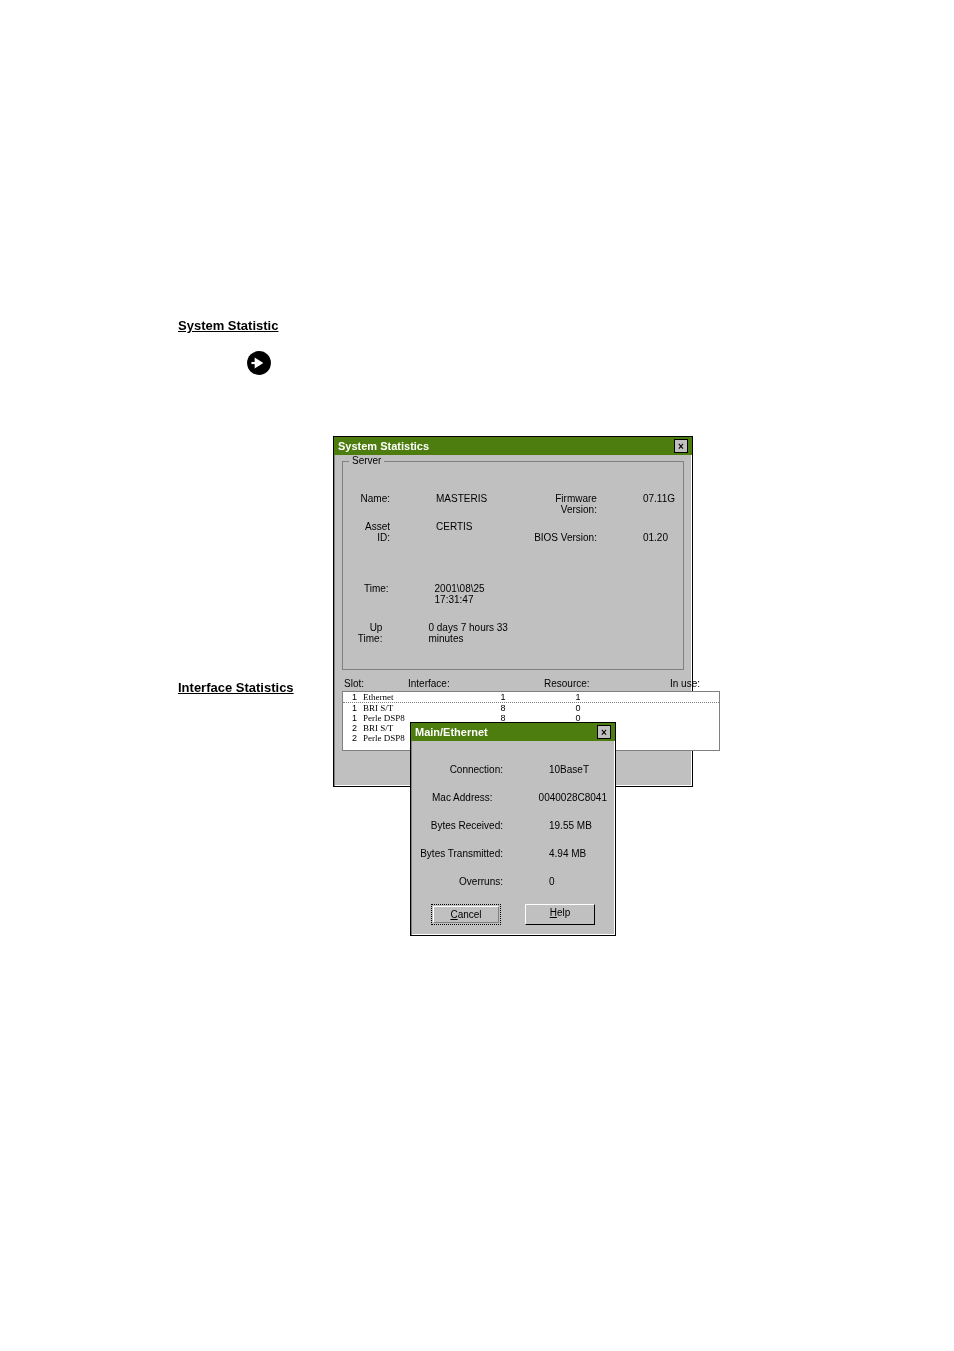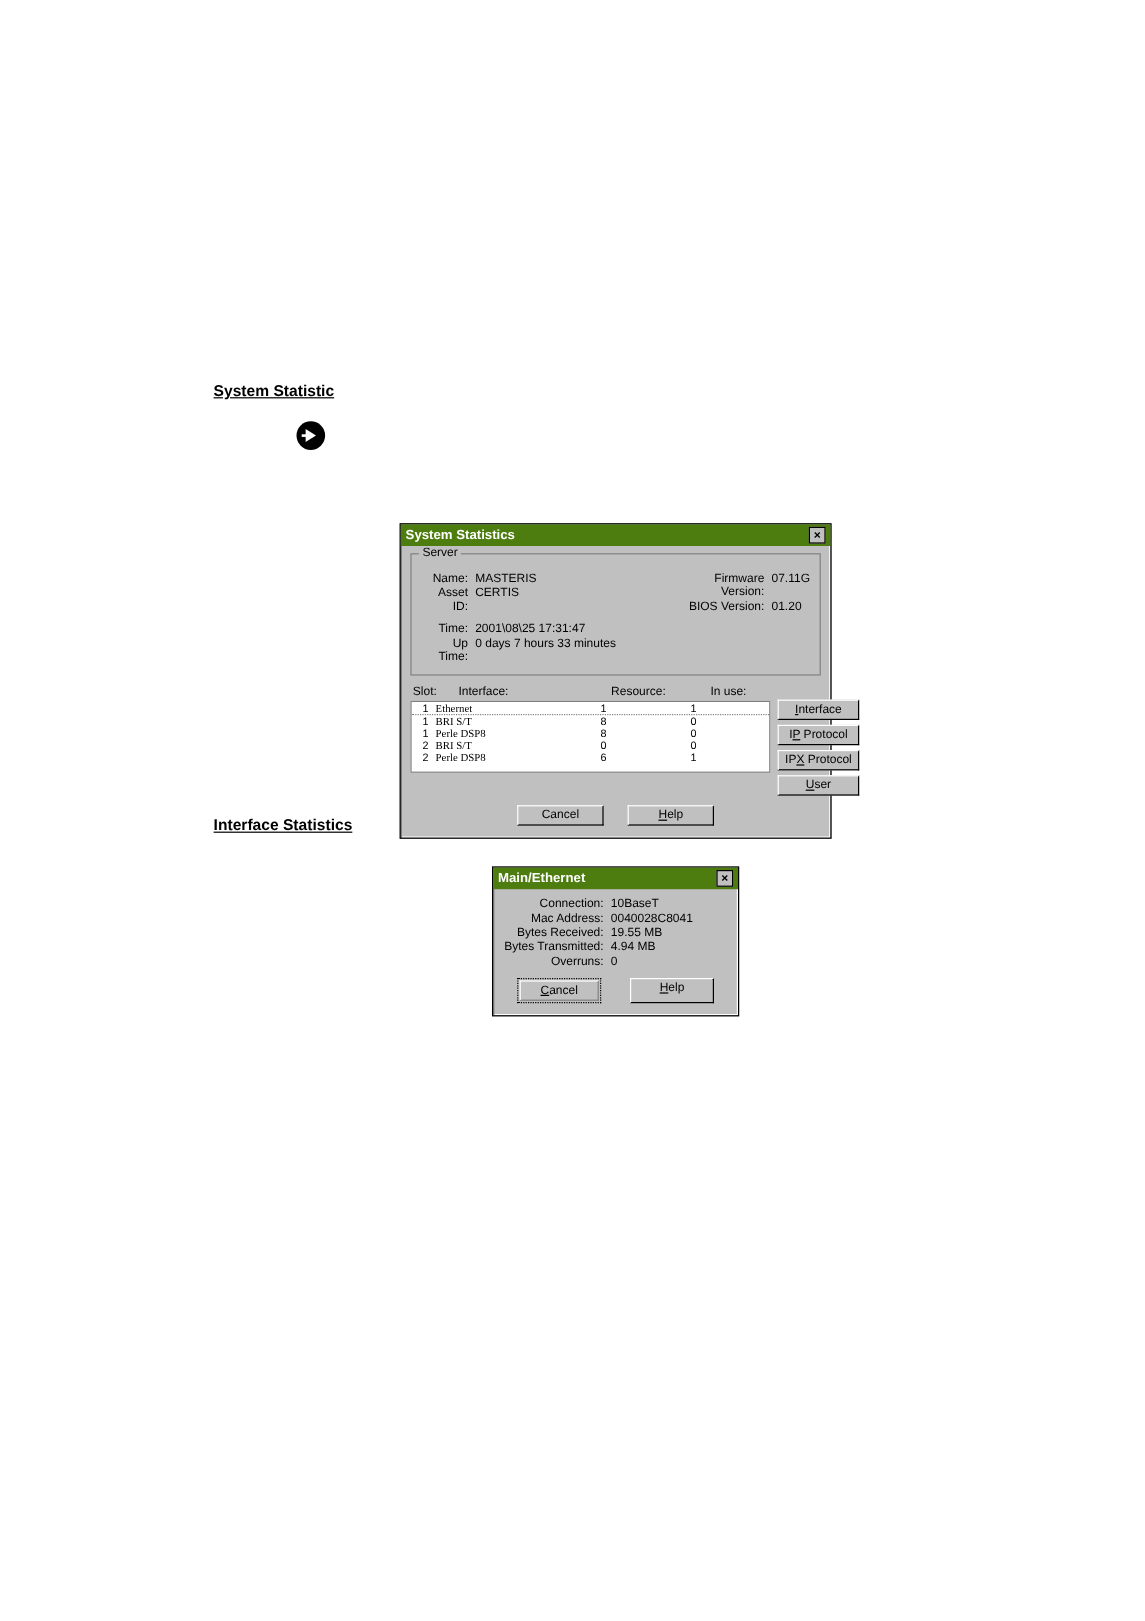--- a/index.html
+++ b/index.html
@@ -55,42 +55,42 @@
     position: relative;
     padding: 14px 8px 8px 8px;
     margin-bottom: 6px;
   }
   .groupbox-label {
     position: absolute;
     top: -7px; left: 6px;
     background: #c0c0c0;
     padding: 0 3px;
   }
-  .kv-row { display: flex; margin: 1px 0; }
+  .kv-row { display: flex; margin: 17px 0; gap: 40px; }
   .kv-row .label { text-align: right; padding-right: 6px; }
   .btn {
     background: #c0c0c0;
     border-top: 1px solid #fff;
     border-left: 1px solid #fff;
     border-right: 1px solid #000;
     border-bottom: 1px solid #000;
     padding: 2px 0;
     text-align: center;
     font-size: 10px;
     width: 68px;
   }
   
   .dlg1 { left: 333px; top: 436px; width: 360px; }
   .server-left { width: 45px; }
   .server-grid { display: flex; }
   .server-col-right { margin-left: auto; }
-  .table-head { display: flex; padding: 2px 0; }
+  .table-head { display: flex; padding: 2px 0; gap: 26px; }
   .th-slot { width: 40px; padding-left: 2px; }
   .th-intf { width: 110px; }
-  .th-res  { width: 80px; text-align: center; }
+  .th-res  { width: 80px; }
   .th-use  { width: 70px; text-align: center; }
   .listbox {
     background: #fff;
     border: 1px solid #808080;
     height: 60px;
     overflow: hidden;
   }
   .lb-row { display: flex; font-size: 9px; padding: 0 2px; }
   .lb-slot { width: 18px; text-align: right; padding-right: 6px; }
   .lb-intf { width: 100px; font-family: Liberation Serif, serif; }
@@ -215,26 +215,20 @@
               <span class="lb-use">0</span>
             </div>
             <div class="lb-row">
               <span class="lb-slot">2</span>
               <span class="lb-intf">Perle DSP8</span>
               <span class="lb-res">6</span>
               <span class="lb-use">1</span>
             </div>
           </div>
         </div>
-        <div class="side">
-          <div class="btn"><span class="mnemonic">I</span><span>nterface</span></div>
-          <div class="btn"><span>I</span><span class="mnemonic">P</span><span> Protocol</span></div>
-          <div class="btn"><span>IP</span><span class="mnemonic">X</span><span> Protocol</span></div>
-          <div class="btn"><span class="mnemonic">U</span><span>ser</span></div>
-        </div>
       </div>
 
       <div class="bottom-btns">
         <div class="btn" style="width:72px;">Cancel</div>
         <div class="btn" style="width:72px;"><span class="mnemonic">H</span><span>elp</span></div>
       </div>
     </div>
   </div>
 
   <div class="section-heading" style="left:178px; top:680px;">Interface Statistics</div>

